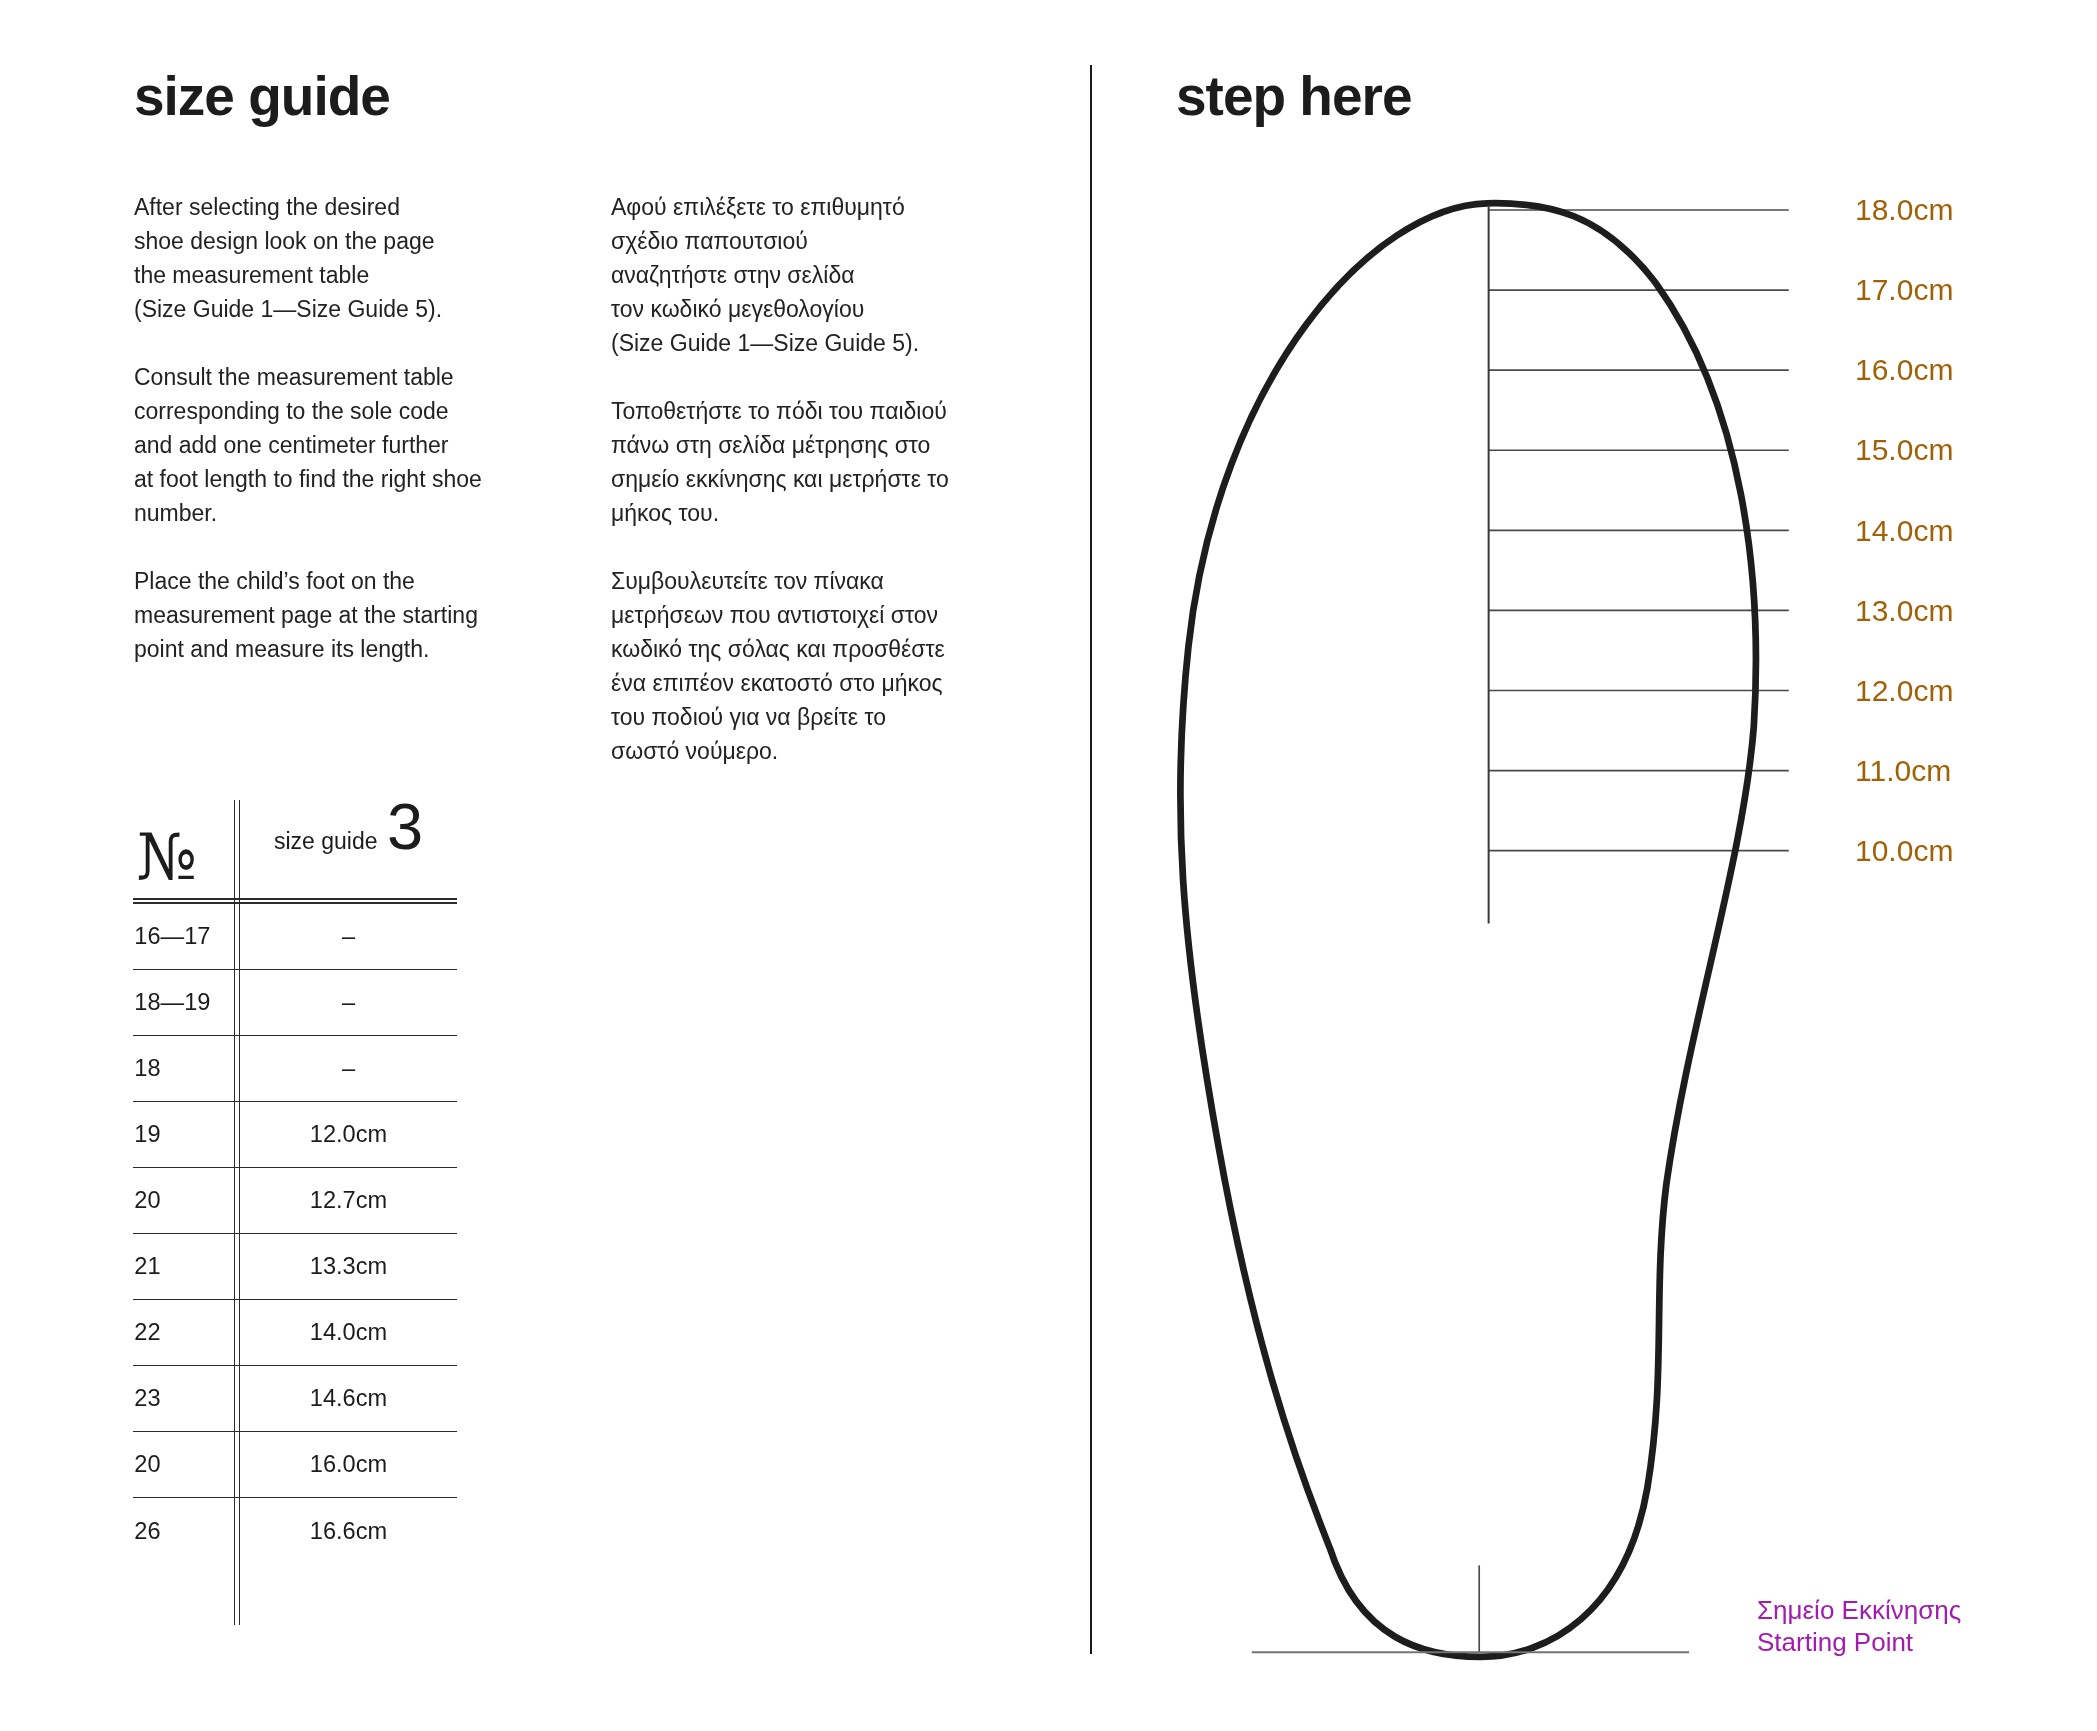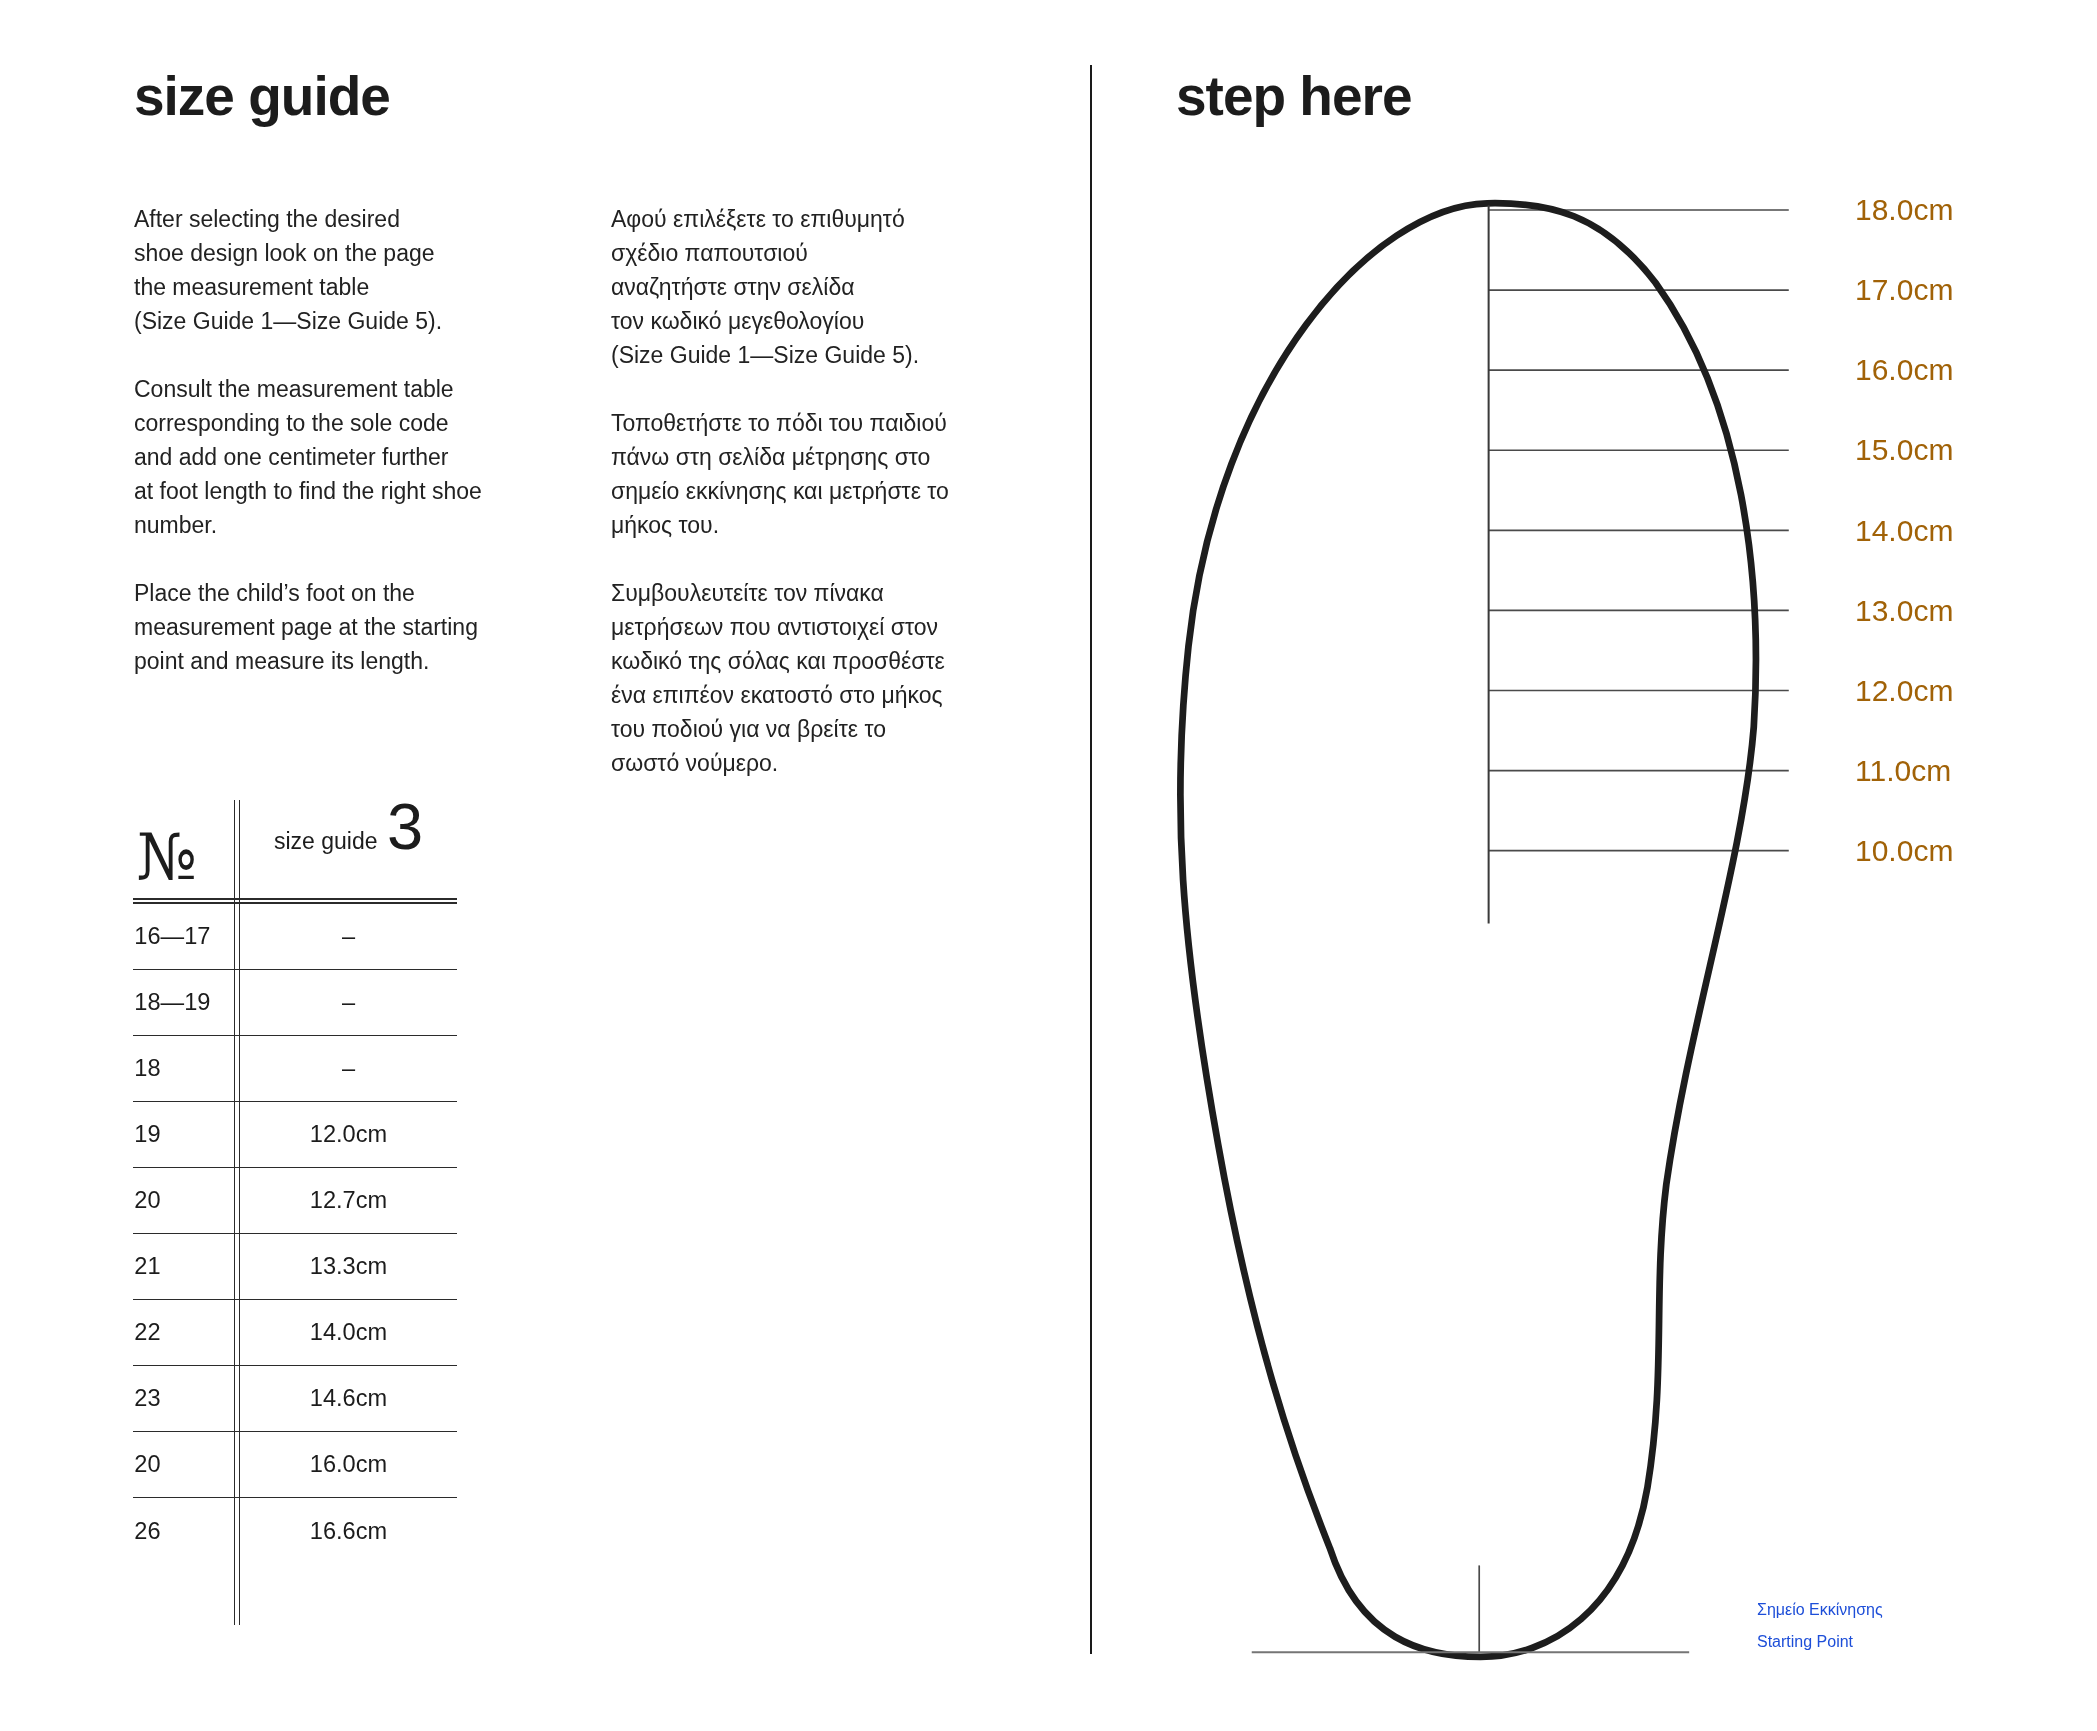--- a/index.html
+++ b/index.html
@@ -5,21 +5,21 @@
   html,body{margin:0;padding:0;background:#ffffff;}
   .page{position:relative;width:2097px;height:1731px;background:#ffffff;
         font-family:"Liberation Sans", sans-serif;color:#1c1c1c;overflow:hidden;border-radius:28px;}
 
   .page-title{position:absolute;margin:0;font-size:55px;font-weight:bold;
               letter-spacing:-1px;line-height:1;color:#1c1c1c;}
   #left-title{left:134px;top:69px;}
   #right-title{left:1176px;top:69px;}
 
   .text-col{position:absolute;top:190px;font-size:23px;line-height:34px;color:#222;}
-  .text-col p{margin:12px 0 34px 0;white-space:pre-line;}
+  .text-col p{margin:0 0 34px 0;white-space:pre-line;}
   #col-en{left:134px;width:471px;}
   #col-el{left:611px;width:498px;}
 
   .divider{position:absolute;left:1090px;top:65px;width:2px;height:1589px;background:#1a1a1a;}
 
   
   .size-table{position:absolute;left:133px;top:798px;width:324px;}
   .t-head{display:flex;height:100px;}
   .t-no-cell{width:107px;display:flex;align-items:flex-end;padding:0 0 9.4px 3.4px;box-sizing:border-box;}
   .t-no{font-family:"DejaVu Serif", serif;font-size:64px;line-height:1;color:#1c1c1c;}
@@ -31,21 +31,21 @@
            border-left:1.3px solid #2b2b2b;border-right:1.3px solid #2b2b2b;}
   .t-row{display:flex;height:66px;box-sizing:border-box;border-bottom:1.3px solid #2b2b2b;align-items:center;}
   .t-row:last-child{border-bottom:none;}
   .t-size{width:107px;font-size:23.6px;color:#1c1c1c;padding-left:1.3px;box-sizing:border-box;}
   .t-len{flex:1;text-align:center;font-size:23.6px;color:#1c1c1c;}
 
   
   .diagram-svg{position:absolute;left:0;top:0;pointer-events:none;}
   .ruler-label{position:absolute;left:1831px;height:34px;line-height:34px;
                font-size:30px;color:#a16207;white-space:nowrap;margin-left:24px;}
-  .start-point{position:absolute;left:1757px;top:1594px;font-size:16px;line-height:32px;color:#1d4ed8;}
+  .start-point{position:absolute;left:1757px;top:1594px;font-size:26px;line-height:32px;color:#a21caf;}
 </style>
 </head>
 <body>
 
 <div class="page">
 
   <h1 class="page-title" id="left-title">size guide</h1>
 
   <div class="text-col" id="col-en">
 

